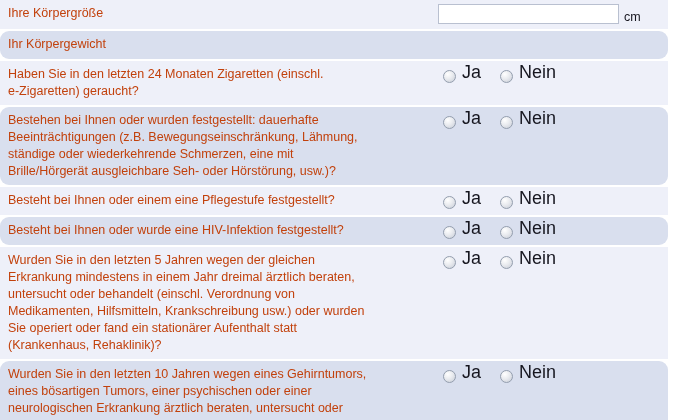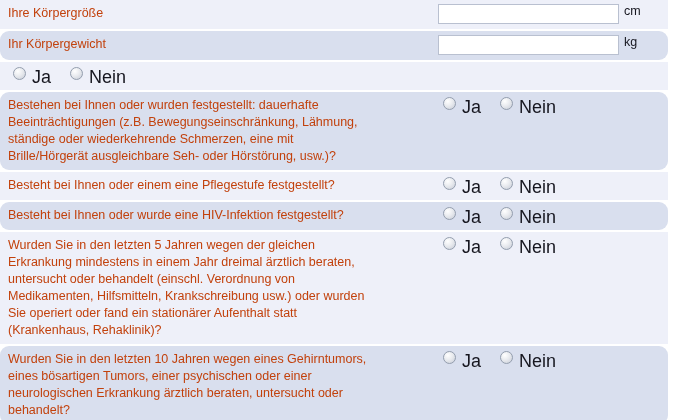--- a/index.html
+++ b/index.html
@@ -29,21 +29,21 @@
   .q-text {
     flex: 0 0 422px;
     padding-left: 8px;
     font-size: 12.5px;
     line-height: 17px;
     white-space: pre-line;
     color: #c2410c;
   }
   .answers {
     display: flex;
-    align-items: flex-start;
+    align-items: flex-end;
     height: 17px;
     padding-left: 8px;
   }
   .input-row .answers {
     height: 20px;
     margin-top: -1px;
   }
   .text-input {
     width: 181px;
     height: 20px;
@@ -87,27 +87,25 @@
   <div class="row light input-row">
     <div class="q-text">Ihre Körpergröße</div>
     <div class="answers">
       <input class="text-input" type="text" value="" style="">
       <span class="unit">cm</span>
     </div>
   </div>
 
   <div class="row dark input-row">
     <div class="q-text">Ihr Körpergewicht</div>
-    <div class="answers">
-      <input class="text-input" type="text" value="" style="">
-      <span class="unit">kg</span>
-    </div>
   </div>
 
   <div class="row light">
+    <div class="q-text">Haben Sie in den letzten 24 Monaten Zigaretten (einschl.
+e-Zigaretten) geraucht?</div>
     <div class="answers">
       <span class="radio"></span>
       <span class="radio-label">Ja</span>
       <span class="radio second"></span>
       <span class="radio-label">Nein</span>
     </div>
   </div>
 
   <div class="row dark">
     <div class="q-text">Bestehen bei Ihnen oder wurden festgestellt: dauerhafte

